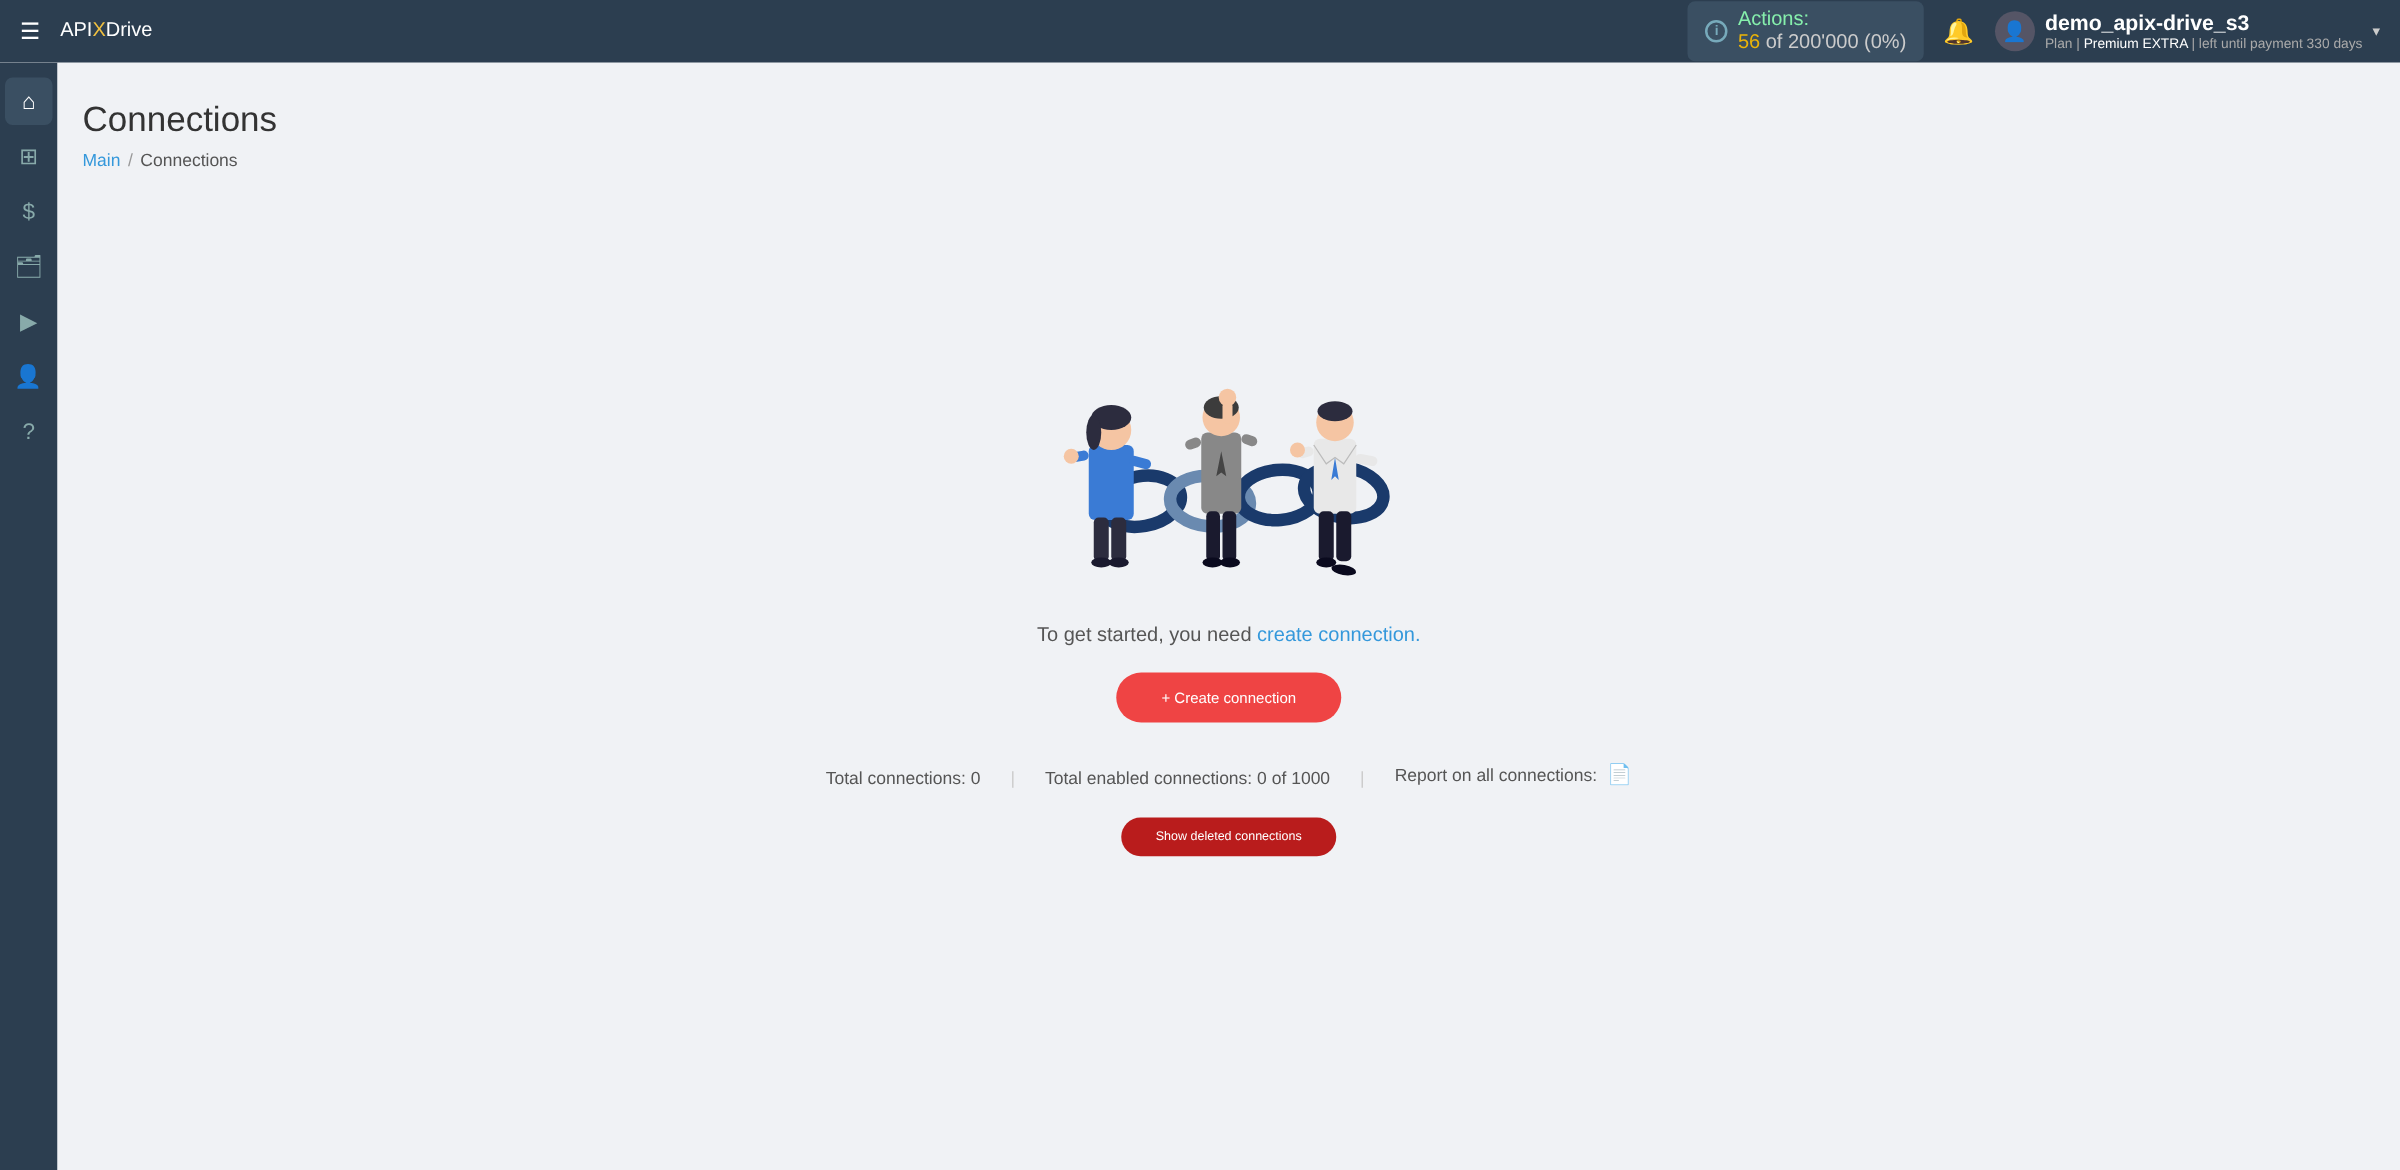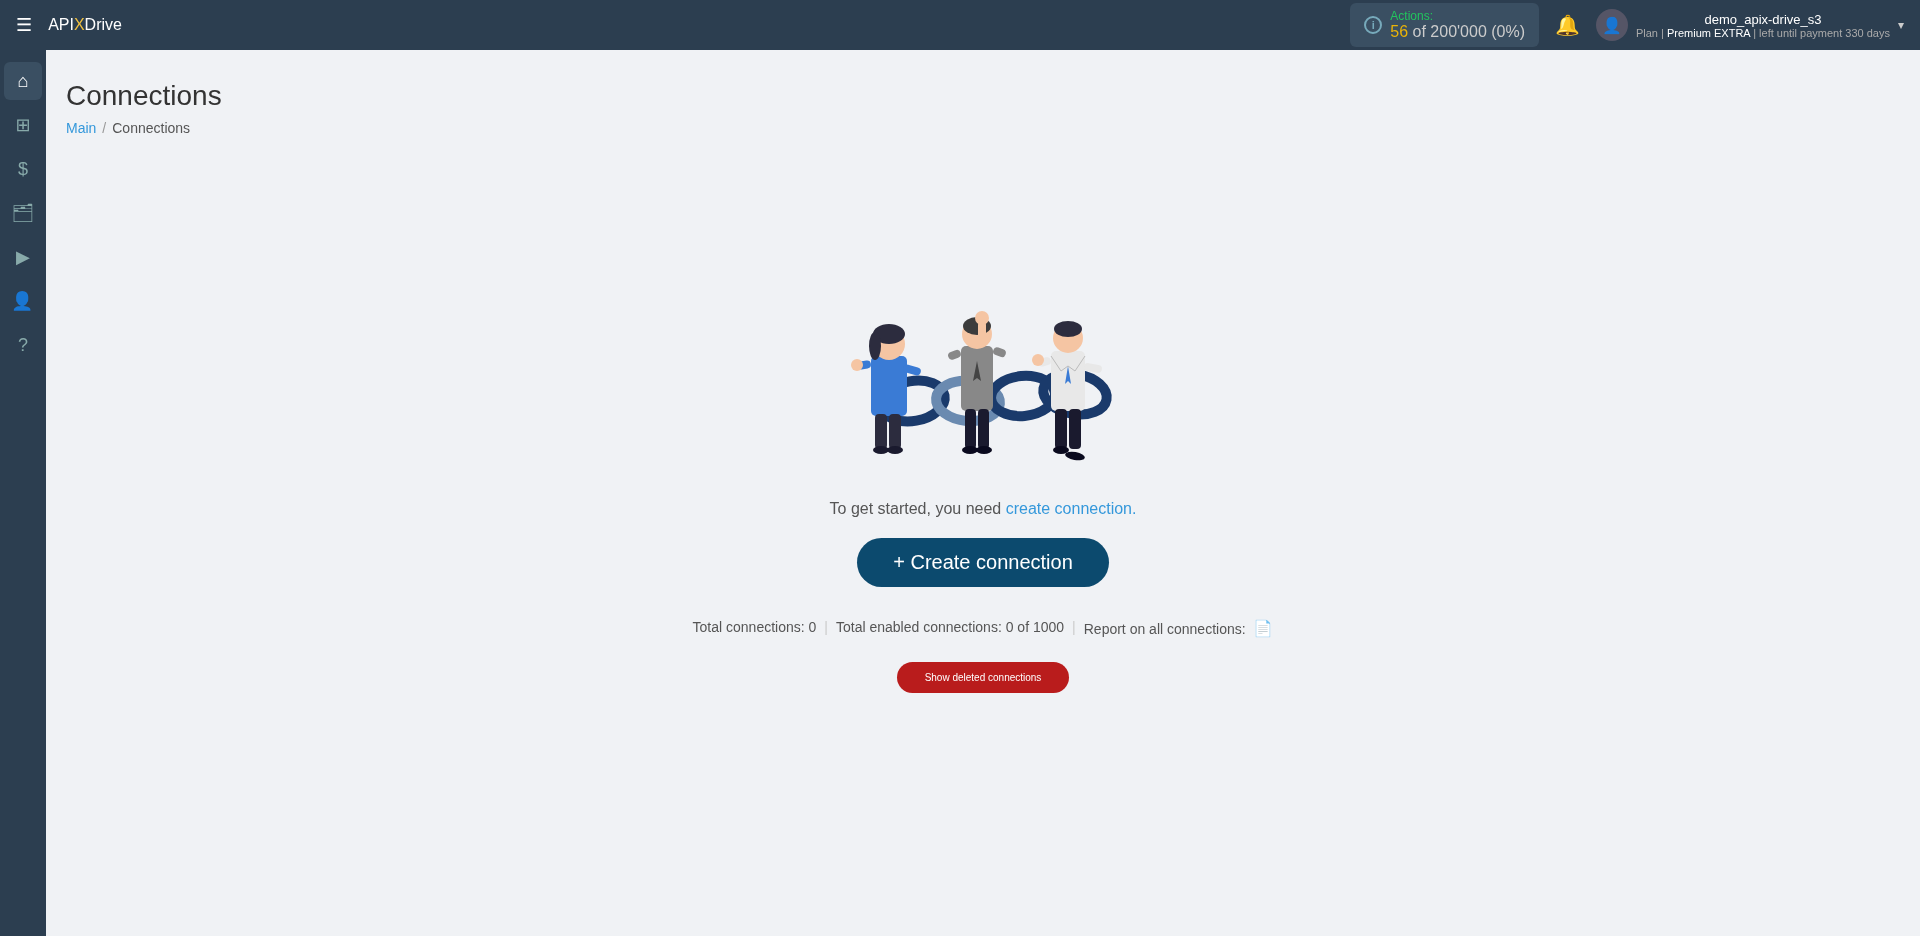--- a/index.html
+++ b/index.html
@@ -34,34 +34,34 @@
       cursor: pointer;
     }
     .actions-info-icon {
       width: 18px; height: 18px;
       border-radius: 50%;
       border: 2px solid #7ab;
       display: flex; align-items: center; justify-content: center;
       color: #7ab; font-size: 11px; font-weight: bold;
     }
     .actions-text { display: flex; flex-direction: column; }
-    .actions-label { color: #22c55e; font-size: 12px; }
+    .actions-label { color: #86efac; font-size: 16px; }
     .actions-current { color: #eab308; }
     .actions-total { color: #ccc; }
     .actions-pct { color: #ccc; }
 
     .bell-icon { color: #ccc; font-size: 20px; cursor: pointer; position: relative; }
     .user-section { display: flex; align-items: center; gap: 8px; cursor: pointer; }
     .user-avatar {
       width: 32px; height: 32px; border-radius: 50%;
       background: #556; display: flex; align-items: center; justify-content: center;
       color: #ccc; font-size: 16px;
     }
     .user-info { display: flex; flex-direction: column; }
-    .user-name { color: #fff; font-size: 13px; font-weight: 400; text-align: center; }
+    .user-name { color: #fff; font-size: 17px; font-weight: 700; }
     .user-plan { color: #aaa; font-size: 11px; }
     .user-plan span.plan-name { color: #fff; }
     .chevron-down { color: #ccc; font-size: 12px; }
 
     
     .layout { display: flex; flex: 1; overflow: hidden; }
 
     
     .sidebar {
       background: #2c3e50;
@@ -135,39 +135,39 @@
       margin-bottom: 20px;
       text-align: center;
     }
     .info-text a, .info-text-link {
       color: #3498db;
       text-decoration: none;
     }
 
     
     .create-btn {
-      background: #0c4a6e;
+      background: #ef4444;
       color: #fff;
       border: none;
       border-radius: 30px;
       padding: 13px 36px;
-      font-size: 20px;
+      font-size: 12px;
       cursor: pointer;
       display: flex;
       align-items: center;
       gap: 8px;
       margin-bottom: 32px;
       font-weight: 500;
     }
 
     
     .stats-row {
       display: flex;
-      align-items: flex-start;
-      gap: 8px;
+      align-items: flex-end;
+      gap: 24px;
       font-size: 14px;
       color: #555;
       margin-bottom: 24px;
     }
     .report-icon { font-size: 16px; color: #555; cursor: pointer; margin-left: 4px; }
 
     
     .show-deleted-btn {
       background: #b91c1c;
       color: #fff;

